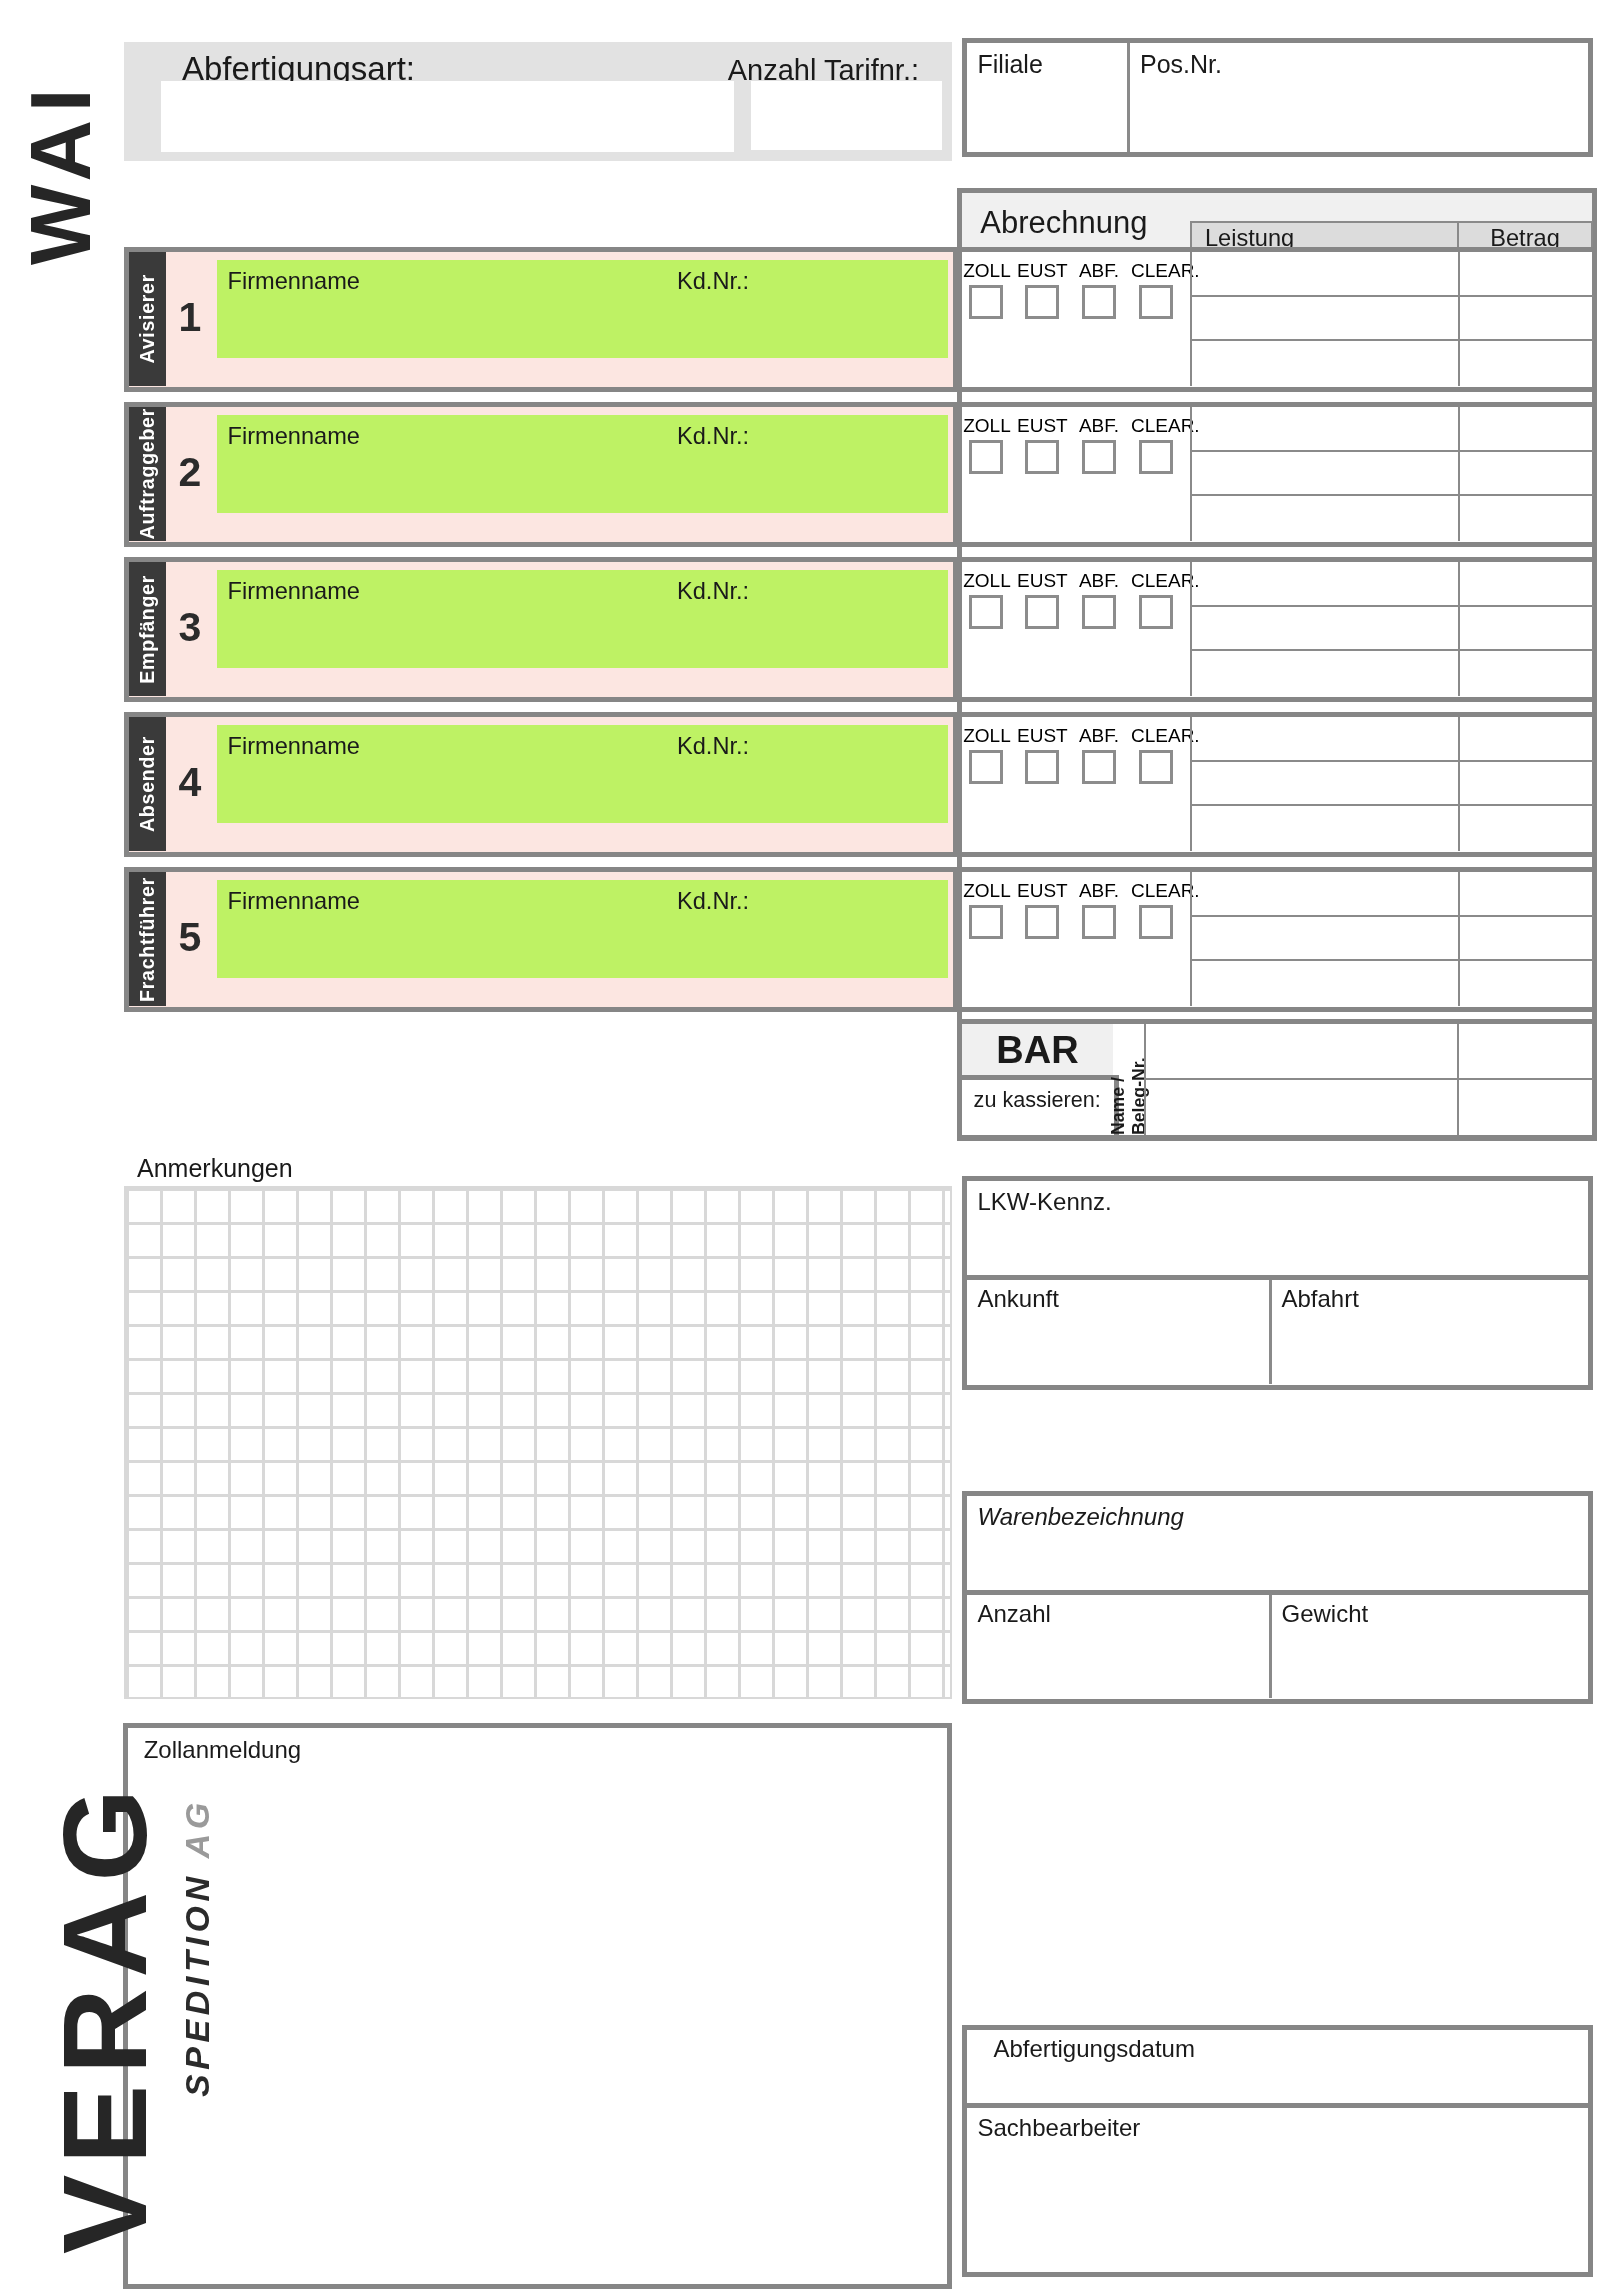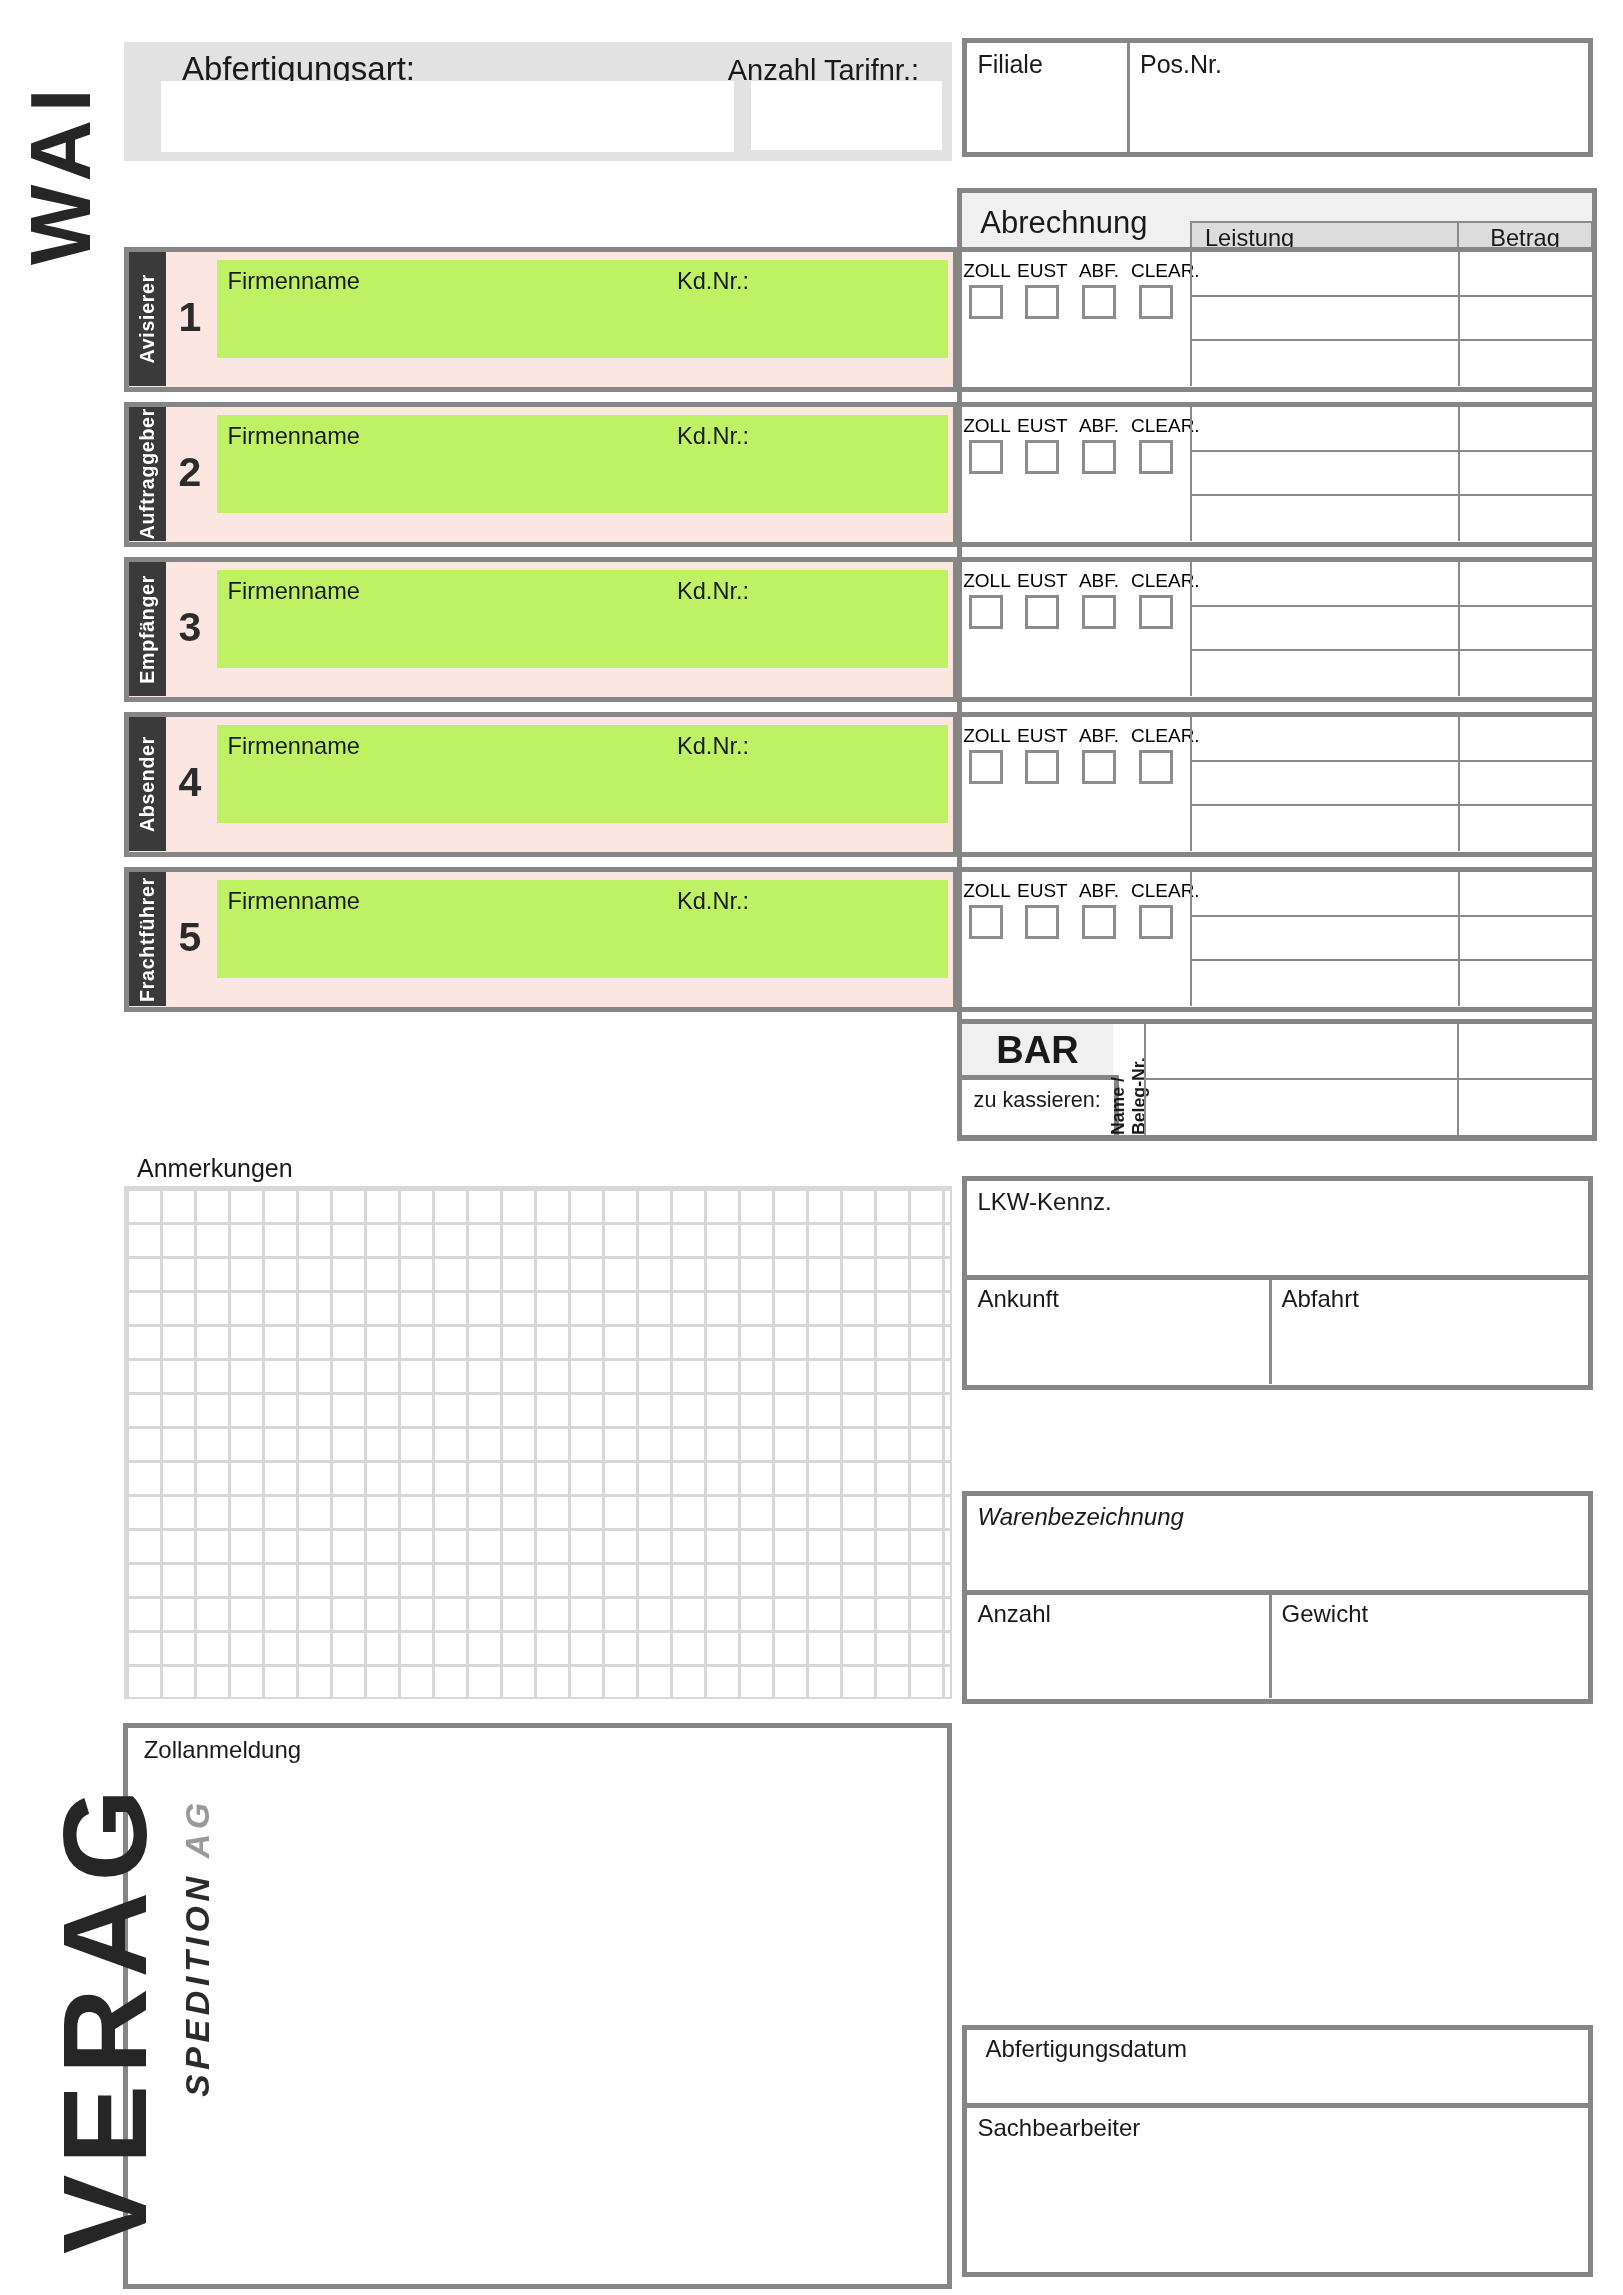--- a/index.html
+++ b/index.html
@@ -312,21 +312,21 @@
     <div class="abs" style="left:304px;top:99px;width:317px;height:103px;">
       <div class="boxlabel" style="left:10.5px;top:5.2px;">Gewicht</div>
     </div>
   </div>
 
   <div class="abs box zoll-box">
     <div class="boxlabel" style="left:15.7px;top:7.9px;">Zollanmeldung</div>
   </div>
 
   <div class="abs box datum-box">
-    <div class="abs" style="left:8px;top:0;width:621px;height:93px;">
+    <div class="abs" style="left:16px;top:0;width:621px;height:93px;">
       <div class="boxlabel" style="left:10.5px;top:5.2px;">Abfertigungsdatum</div>
     </div>
     <div class="hline" style="top:73px;"></div>
     <div class="abs" style="left:0;top:79px;width:621px;height:163px;">
       <div class="boxlabel" style="left:10.5px;top:5.2px;">Sachbearbeiter</div>
     </div>
   </div>
 
   <div class="abs logo-verag vtext">VERAG</div>
   <div class="abs logo-sped vtext"><span>SPEDITION</span>&nbsp;<span class="ag">AG</span></div>

